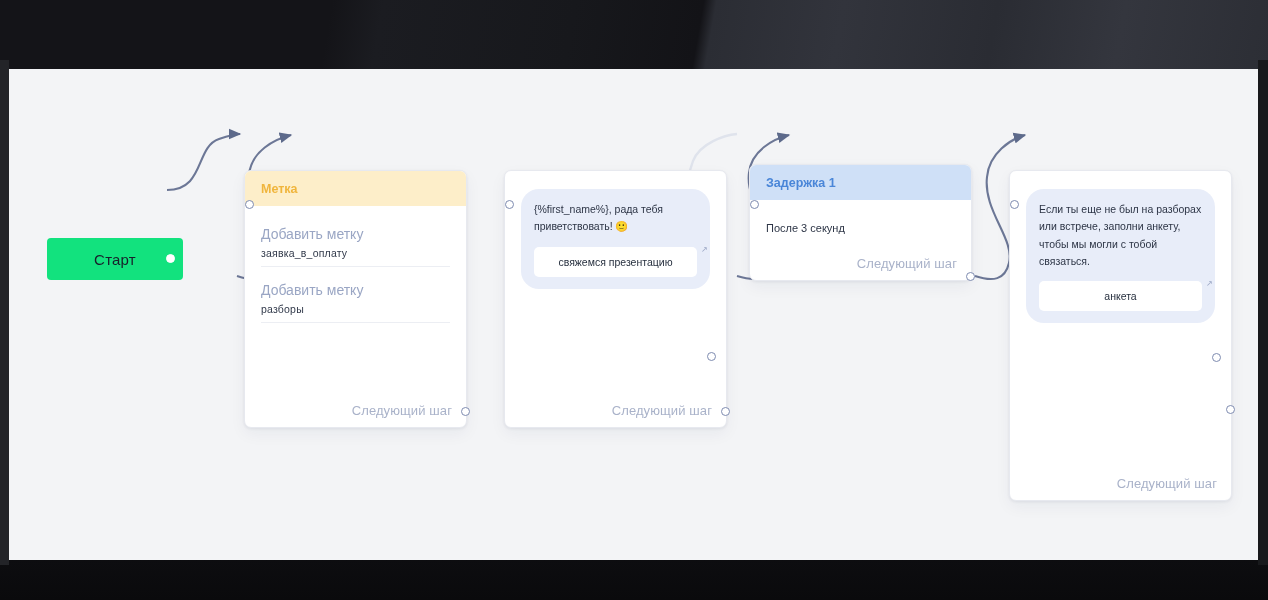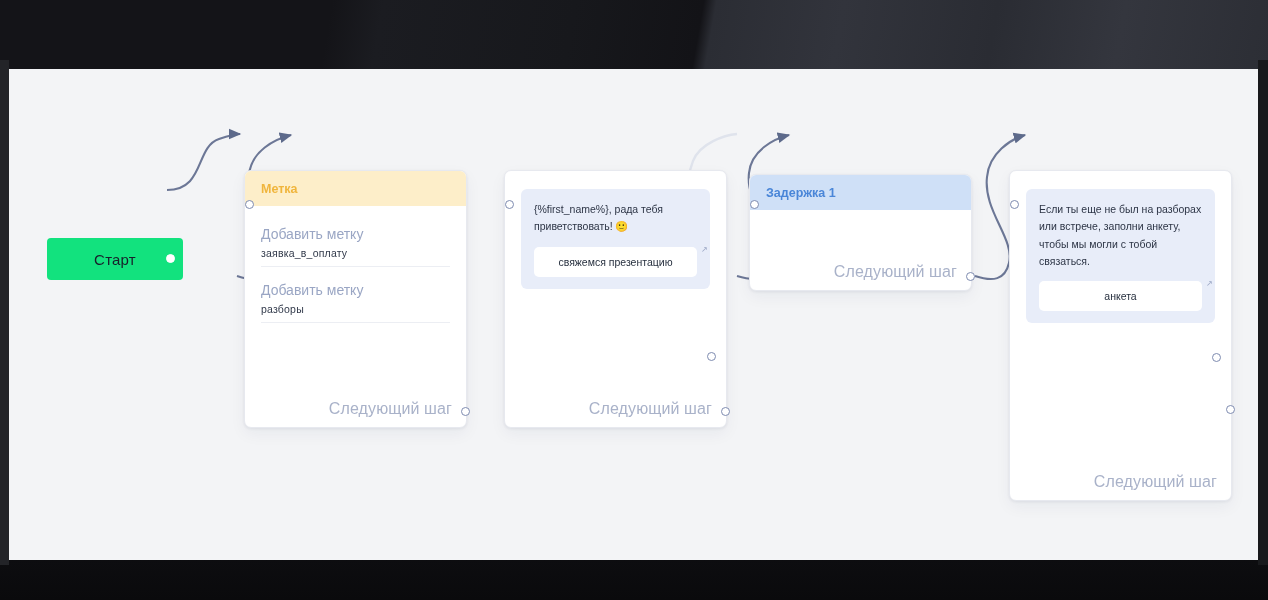--- a/index.html
+++ b/index.html
@@ -53,32 +53,32 @@
     height:35px;display:flex;align-items:center;
     padding:0 16px;font-size:12.5px;font-weight:600;
   }
   .card-head.plain{background:#ffffff;color:#2e3440;font-weight:400;font-size:13px;}
   .card-head.amber{background:#fdeec9;color:#f0b53c;}
   .card-head.blue{background:#cfe0f7;color:#4a86d8;}
   .card-body{padding:10px 16px 0 16px;}
 
   .next-row{
     position:absolute;right:14px;bottom:9px;
-    font-size:16px;color:#a9b2c9;letter-spacing:.1px;margin-top:24px;
+    font-size:13px;color:#a9b2c9;letter-spacing:.1px;margin-top:24px;
   }
 
   
   .tag-field{margin:10px 0 0 0;padding-bottom:7px;border-bottom:1px solid #eceef3;}
   .tag-field + .tag-field{margin-top:15px;}
   .tag-label{font-size:14px;color:#9aa6c4;margin-bottom:5px;}
   .tag-value{font-size:10.5px;color:#31394a;letter-spacing:.2px;}
 
   
   .bubble{
-    background:#e8edf9;border-radius:6px;padding:12px 13px;margin-top:8px;
+    background:#e8edf9;border-radius:18px;padding:12px 13px;margin-top:8px;
   }
   .bubble p{margin:0;font-size:10.5px;line-height:1.65;color:#2d3546;}
   .bubble p + p{margin-top:11px;}
   .msg-btn{
     position:relative;margin-top:11px;background:#ffffff;border-radius:5px;
     height:30px;display:flex;align-items:center;justify-content:center;
     font-size:10.5px;color:#27303f;
   }
   .btn-port-mark{
     position:absolute;right:-13px;top:-2px;width:9px;height:9px;
@@ -159,23 +159,26 @@
             <span class="btn-port-mark">↗</span>
           </div>
         </div>
       </div>
       <div class="next-row">Следующий шаг</div>
     </div>
     <div class="port" style="left:496px;top:131px;"></div>
     <div class="port" style="left:698px;top:283px;"></div>
     <div class="port" style="left:712px;top:338px;"></div>
 
-    <div class="card" style="left:740px;top:105px;width:221px;height:115px;">
+    <div class="card" style="left:740px;top:95px;width:221px;height:115px;">
       <div class="card-head blue">
         <span>Задержка 1</span>
+      </div>
+      <div class="card-body">
+        <div class="delay-text">После 3 секунд</div>
       </div>
       <div class="next-row">Следующий шаг</div>
     </div>
     <div class="port" style="left:741px;top:131px;"></div>
     <div class="port" style="left:957px;top:203px;"></div>
 
     <div class="card" style="left:1000px;top:101px;width:221px;height:329px;">
       <div class="card-body">
         <div class="bubble">
           <p>Если ты еще не был на разборах или встрече, заполни анкету, чтобы мы могли с тобой связаться.</p>

